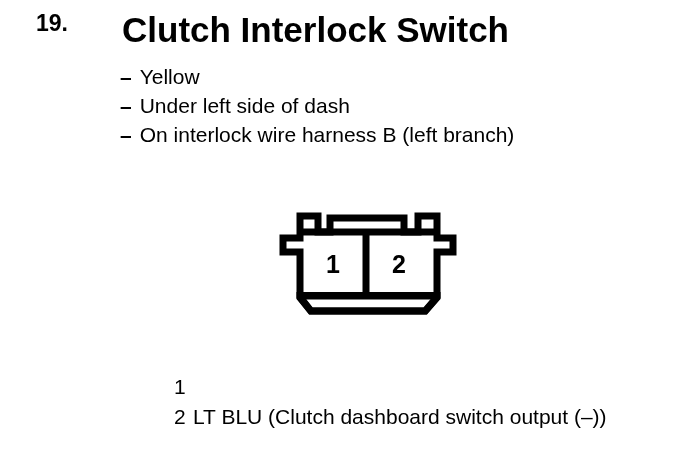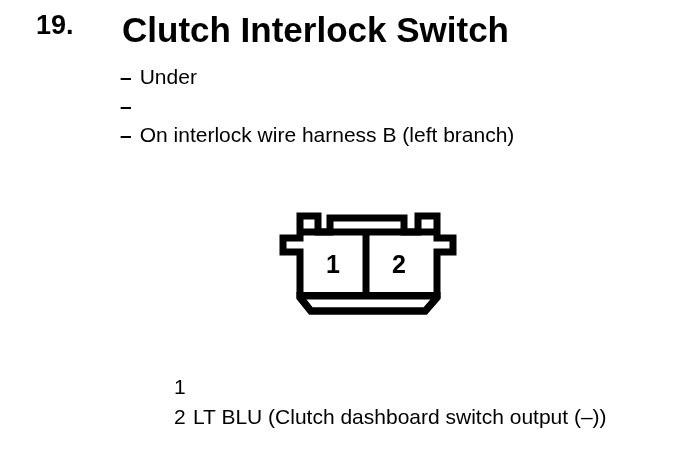--- a/index.html
+++ b/index.html
@@ -10,21 +10,21 @@
     background: #fff;
     color: #000;
     font-family: "Liberation Sans", sans-serif;
     overflow: hidden;
   }
 
   
   .title-row { position: absolute; left: 36px; top: 10px; height: 44px; width: 640px; }
   .section-no {
     position: absolute; left: 0; top: 0;
-    font-size: 27px; font-weight: bold; white-space: nowrap;
+    font-size: 23px; font-weight: bold; white-space: nowrap;
   }
   .page-title {
     position: absolute; left: 86px; top: 0; margin: 0;
     font-size: 35px; font-weight: bold; letter-spacing: 0px; white-space: nowrap; text-align: center;
   }
 
   
   .bullets {
     position: absolute; left: 120px; top: 62px;
     margin: 0; padding: 0; list-style: none;
@@ -56,24 +56,25 @@
 <div class="page">
 
   <div class="title-row">
     <span class="section-no">19.</span>
     <h1 class="page-title">Clutch Interlock Switch</h1>
   </div>
 
   <ul class="bullets">
     <li class="bullet">
       <span class="dash">–</span>
-      <span>Under</span>
+      <span>Yellow</span>
     </li>
     <li class="bullet">
       <span class="dash">–</span>
+      <span>Under left side of dash</span>
     </li>
     <li class="bullet">
       <span class="dash">–</span>
       <span>On interlock wire harness B (left branch)</span>
     </li>
   </ul>
 
   <div class="connector-wrap">
     <svg width="182" height="108" viewBox="277 209 182 108" xmlns="http://www.w3.org/2000/svg">
 

